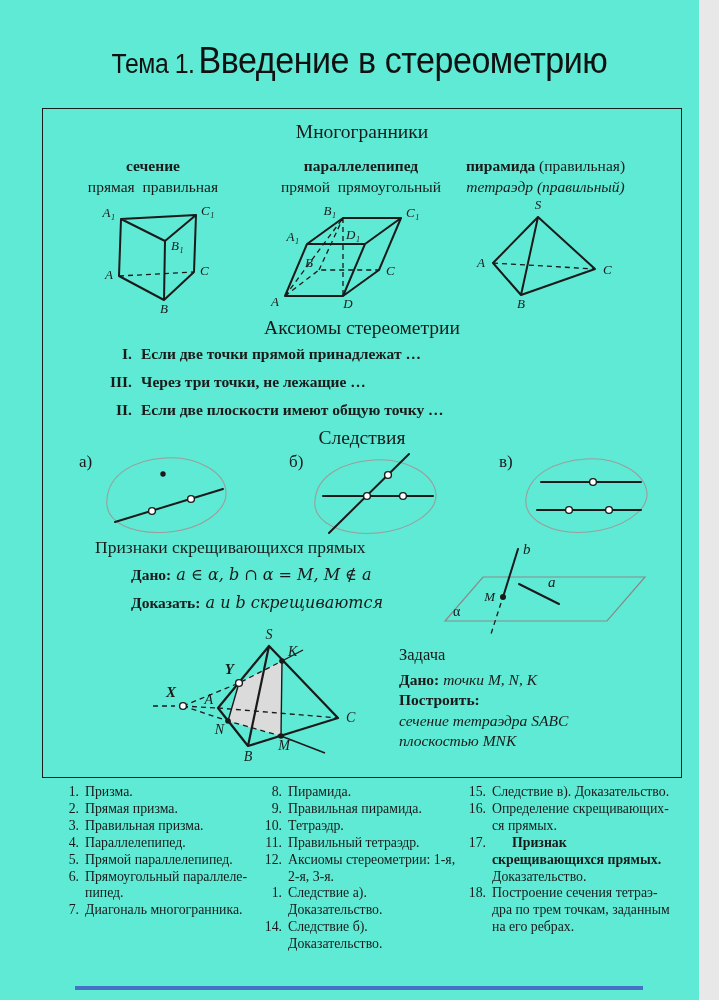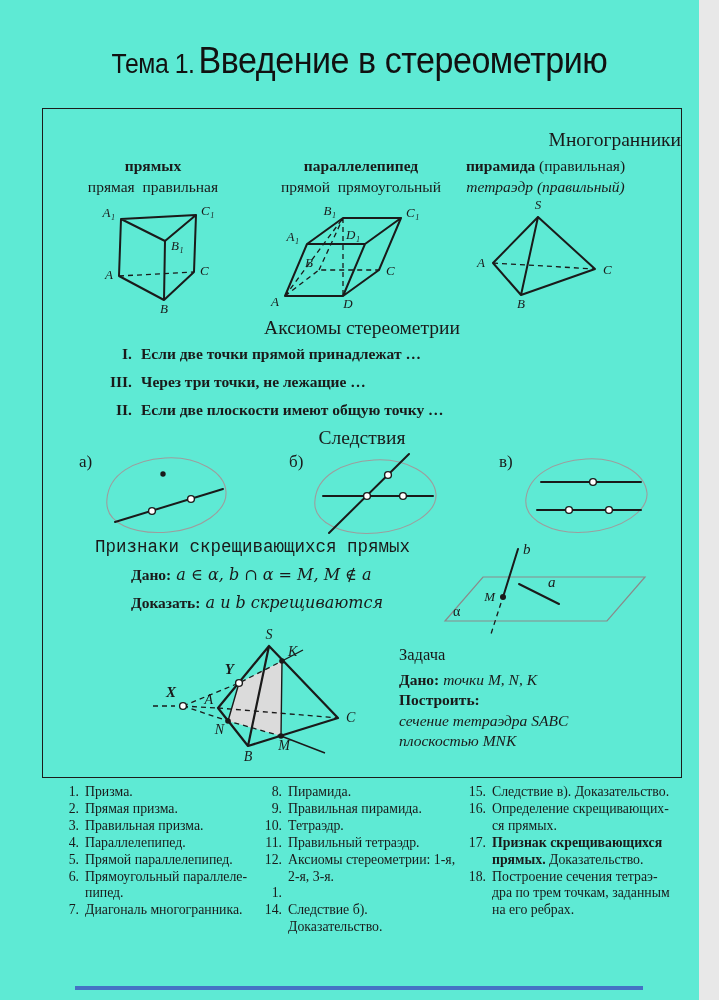--- a/index.html
+++ b/index.html
@@ -15,21 +15,21 @@
   .box{position:absolute;left:42px;top:108px;width:638px;height:668px;border:1.6px solid #1c1c1c;}
   .h-center{position:absolute;width:100%;text-align:center;font-size:19.5px;}
   .poly-col{position:absolute;top:46px;text-align:center;font-size:15.5px;line-height:21px;}
   .poly-name{font-weight:bold;}
   .poly-sub{white-space:pre;}
   .it{font-style:italic;}
   .axioms{position:absolute;left:55px;top:236px;font-weight:bold;font-size:15.5px;}
   .ax-row{display:flex;height:28px;align-items:baseline;}
   .ax-num{width:34px;text-align:right;flex:none;margin-right:9px;}
   .cor-cell{position:absolute;top:334px;width:200px;height:102px;}
-  .sk-head{position:absolute;left:52px;top:428px;font-size:17.5px;font-family:Liberation Mono, monospace;}
+  .sk-head{position:absolute;left:52px;top:428px;font-size:17.5px;}
   .sk-line{position:absolute;left:88px;font-size:15.5px;}
   .lbl-b{font-weight:bold;}
   .math{font-style:italic;font-family:"DejaVu Serif","Liberation Serif",serif;font-size:16px;}
   .task{position:absolute;left:356px;top:536px;font-size:15.5px;line-height:20.5px;}
   .task-head{font-size:16.5px;margin-bottom:4px;}
   
   svg{position:absolute;overflow:visible;}
   svg text{font-family:"Liberation Serif","DejaVu Serif",serif;font-style:italic;font-size:13px;fill:#1a1a1a;}
   svg text.up{font-style:normal;}
   svg text.big{font-size:17px;}
@@ -39,39 +39,39 @@
   .dash{stroke:#1a1a1a;stroke-width:1.3;fill:none;stroke-dasharray:5 4;}
   .blob{stroke:#9d9d9d;stroke-width:1.1;fill:none;}
   .plane-edge{stroke:#8a8a8a;stroke-width:1.2;fill:none;}
   .pt{fill:#1a1a1a;stroke:none;}
   .opt{fill:#ffffff;stroke:#1a1a1a;stroke-width:1.4;}
   .shade{fill:#dbdbdb;stroke:none;}
   
   .outline-col{position:absolute;top:784px;font-size:13.8px;line-height:16.9px;}
   .li{display:flex;}
   .num{width:24px;text-align:right;flex:none;margin-right:6px;}
-  .li .b{font-weight:bold;}
+  .li .b{font-weight:bold;margin-left:20px;}
   .footer-rule{position:absolute;left:75px;top:986px;width:568px;height:4px;}
 </style>
 </head>
 <body>
 
 <div class="page">
 
   <div class="title">
     <span class="t-pre">Тема 1.</span>
     <span class="t-main">Введение в стереометрию</span>
   </div>
 
   <div class="box">
 
-    <div class="h-center" style="top:20px;text-align:right;">Многогранники</div>
+    <div class="h-center" style="top:12px;">Многогранники</div>
 
     <div class="poly-col" style="left:15px;width:190px;">
-      <div><span class="poly-name">прямых</span><span></span></div>
+      <div><span class="poly-name">сечение</span><span></span></div>
       <div class="poly-sub">прямая  правильная</div>
     </div>
     <div class="poly-col" style="left:223px;width:190px;">
       <div><span class="poly-name">параллелепипед</span><span></span></div>
       <div class="poly-sub">прямой  прямоугольный</div>
     </div>
     <div class="poly-col" style="left:405px;width:195px;">
       <div><span class="poly-name">пирамида</span><span> (правильная)</span></div>
       <div class="poly-sub it">тетраэдр (правильный)</div>
     </div>
@@ -283,20 +283,21 @@
     <div class="li">
         <span class="num">11.</span>
         <span>Правильный тетраэдр.</span>
       </div>
     <div class="li">
         <span class="num">12.</span>
         <span>Аксиомы стереометрии: 1-я, 2-я, 3-я.</span>
       </div>
     <div class="li">
         <span class="num">1.</span>
+        <span>Следствие а). Доказательство.</span>
       </div>
     <div class="li">
         <span class="num">14.</span>
         <span>Следствие б). Доказательство.</span>
       </div>
   </div>
   <div class="outline-col" style="left:462px;width:208px;">
     <div class="li">
         <span class="num">15.</span>
         <span>Следствие в). Доказательство.</span>

